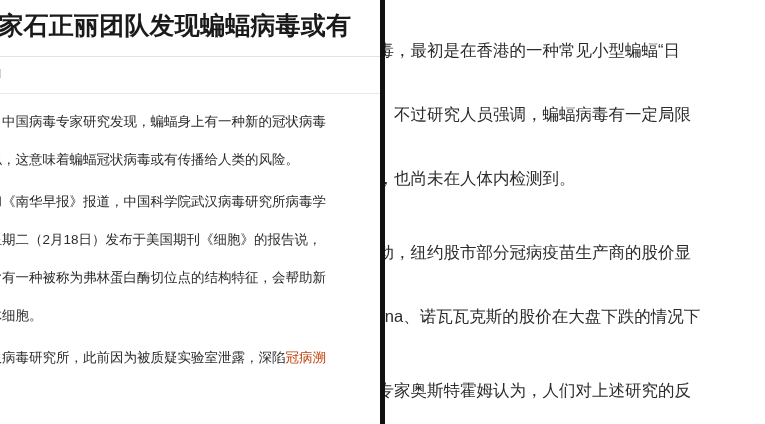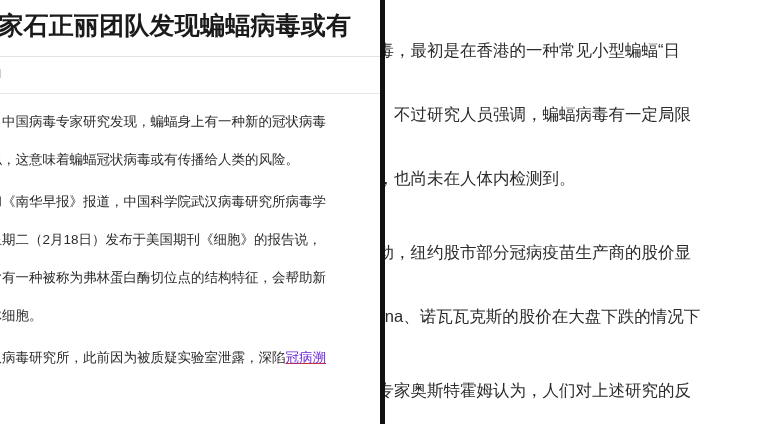--- a/index.html
+++ b/index.html
@@ -70,22 +70,21 @@
   .body-p {
     font-size: 13.5px;
     color: #2b2b2b;
     line-height: 28px;
     margin: 14px 0 0 0;
     white-space: nowrap;
   }
   .body-p.tight { margin-top: 10px; }
 
   .link-red {
-    color: #6d28d9;
-    text-decoration: underline;
+    color: #c2410c;
     text-decoration-color: #d0342c;
   }
 
   
   .divider {
     position: absolute;
     left: 380px;
     top: 0;
     width: 5px;
     height: 424px;

